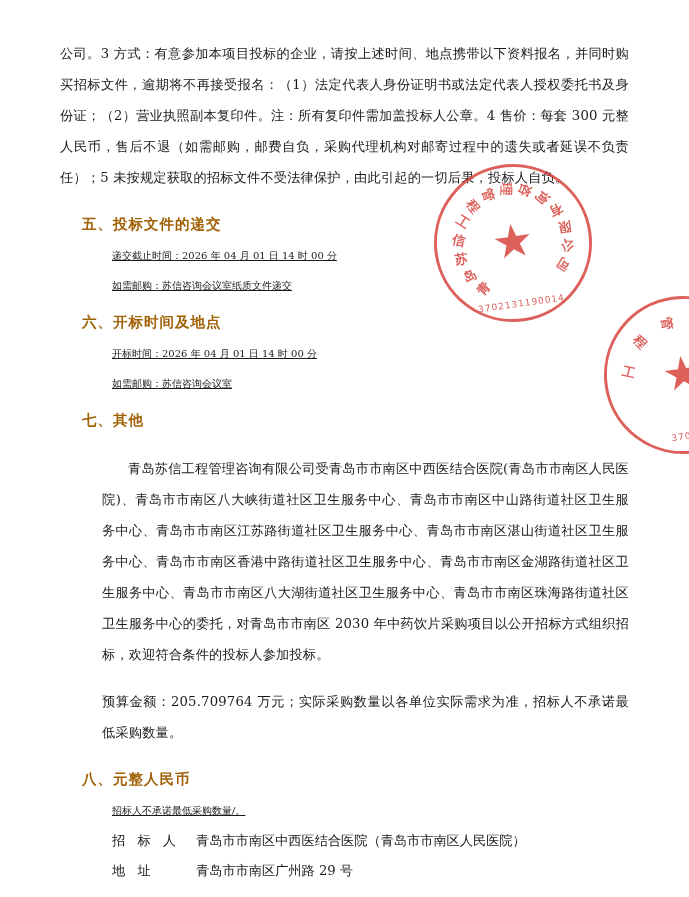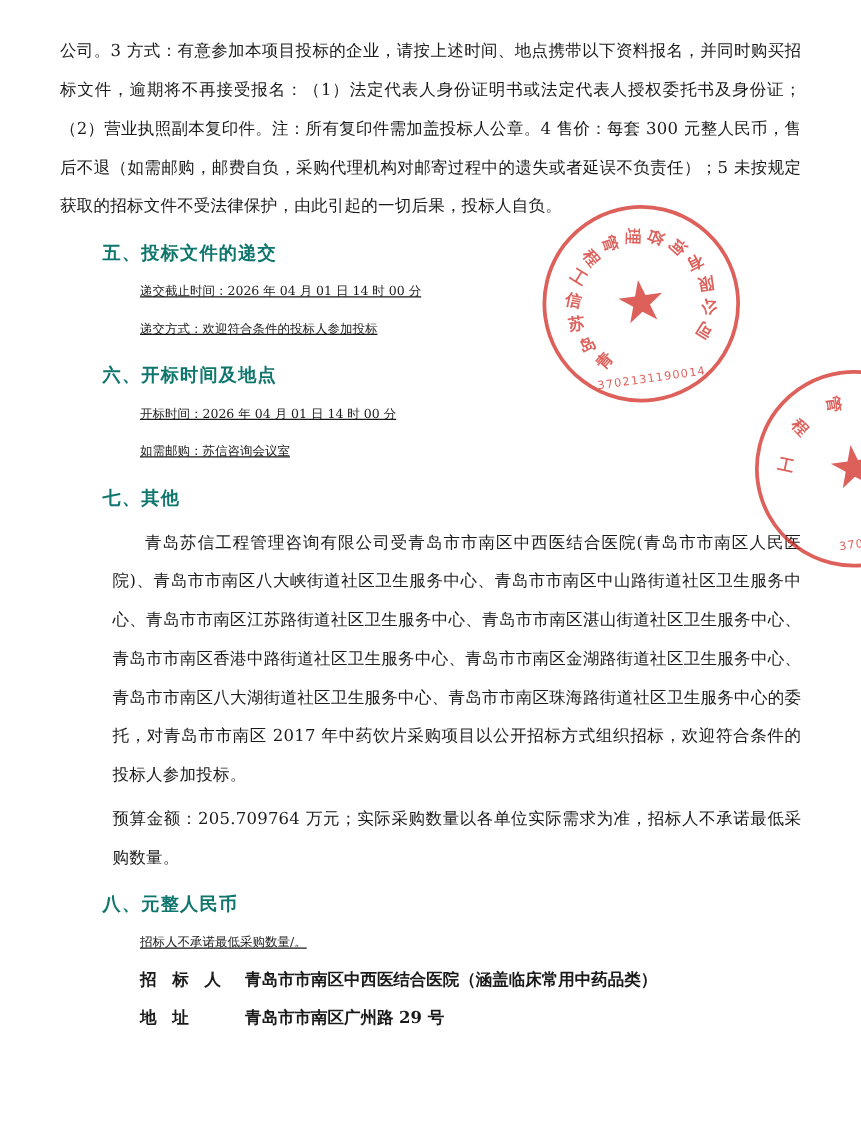--- a/index.html
+++ b/index.html
@@ -20,53 +20,53 @@
     width: 689px;
     height: 897px;
     box-sizing: border-box;
     padding: 22px 44px 0 44px;
   }
   .para {
     font-size: 13.2px;
     line-height: 31px;
     text-align: justify;
     text-justify: inter-ideograph;
-    margin: 4px;
+    margin: 16px;
     letter-spacing: 0.2px;
   }
   .body-indent {
     padding-left: 42px;
   }
   .body-indent2 {
     padding-left: 42px;
     text-indent: 26px;
   }
   .heading {
     font-size: 14.5px;
     font-weight: bold;
     line-height: 32px;
     margin: 6px 0 0 0;
     padding-left: 38px;
     letter-spacing: 1px;
-    color: #0f766e;
+    color: #a16207;
+    font-family: Liberation Mono, monospace;
   }
   .sub-line {
     font-size: 10px;
     line-height: 30px;
     padding-left: 68px;
     margin: 0;
     text-decoration: underline;
   }
   .contact-row {
     font-size: 13.2px;
     line-height: 30px;
     padding-left: 68px;
     margin: 0;
     display: flex;
-    font-weight: bold;
   }
   .contact-label {
     width: 84px;
     flex: 0 0 84px;
     letter-spacing: 4px;
   }
   .contact-value {
     flex: 1;
   }
 
@@ -136,37 +136,37 @@
 </style>
 </head>
 <body>
 
 <div class="page">
 
   <p class="para">公司。3 方式：有意参加本项目投标的企业，请按上述时间、地点携带以下资料报名，并同时购买招标文件，逾期将不再接受报名：（1）法定代表人身份证明书或法定代表人授权委托书及身份证；（2）营业执照副本复印件。注：所有复印件需加盖投标人公章。4 售价：每套 300 元整人民币，售后不退（如需邮购，邮费自负，采购代理机构对邮寄过程中的遗失或者延误不负责任）；5 未按规定获取的招标文件不受法律保护，由此引起的一切后果，投标人自负。</p>
 
   <h2 class="heading">五、投标文件的递交</h2>
   <p class="sub-line">递交截止时间：2026 年 04 月 01 日 14 时 00 分</p>
-  <p class="sub-line">递交方式：欢迎符合条件的投标人参加投标</p>
+  <p class="sub-line">如需邮购：苏信咨询会议室纸质文件递交</p>
 
   <h2 class="heading">六、开标时间及地点</h2>
   <p class="sub-line">开标时间：2026 年 04 月 01 日 14 时 00 分</p>
   <p class="sub-line">如需邮购：苏信咨询会议室</p>
 
   <h2 class="heading">七、其他</h2>
-  <p class="para body-indent2">青岛苏信工程管理咨询有限公司受青岛市市南区中西医结合医院(青岛市市南区人民医院)、青岛市市南区八大峡街道社区卫生服务中心、青岛市市南区中山路街道社区卫生服务中心、青岛市市南区江苏路街道社区卫生服务中心、青岛市市南区湛山街道社区卫生服务中心、青岛市市南区香港中路街道社区卫生服务中心、青岛市市南区金湖路街道社区卫生服务中心、青岛市市南区八大湖街道社区卫生服务中心、青岛市市南区珠海路街道社区卫生服务中心的委托，对青岛市市南区 2017 年中药饮片采购项目以公开招标方式组织招标，欢迎符合条件的投标人参加投标。</p>
+  <p class="para body-indent2">青岛苏信工程管理咨询有限公司受青岛市市南区中西医结合医院(青岛市市南区人民医院)、青岛市市南区八大峡街道社区卫生服务中心、青岛市市南区中山路街道社区卫生服务中心、青岛市市南区江苏路街道社区卫生服务中心、青岛市市南区湛山街道社区卫生服务中心、青岛市市南区香港中路街道社区卫生服务中心、青岛市市南区金湖路街道社区卫生服务中心、青岛市市南区八大湖街道社区卫生服务中心、青岛市市南区珠海路街道社区卫生服务中心的委托，对青岛市市南区 2030 年中药饮片采购项目以公开招标方式组织招标，欢迎符合条件的投标人参加投标。</p>
   <p class="para body-indent">预算金额：205.709764 万元；实际采购数量以各单位实际需求为准，招标人不承诺最低采购数量。</p>
 
   <h2 class="heading">八、元整人民币</h2>
   <p class="sub-line">招标人不承诺最低采购数量/。</p>
 
 
   <div class="contact-row">
     <span class="contact-label">招 标 人</span>
-    <span class="contact-value">青岛市市南区中西医结合医院（涵盖临床常用中药品类）</span>
+    <span class="contact-value">青岛市市南区中西医结合医院（青岛市市南区人民医院）</span>
   </div>
   <div class="contact-row">
     <span class="contact-label">地    址</span>
     <span class="contact-value">青岛市市南区广州路 29 号</span>
   </div>
 
   <div class="seal seal-main">
     <div class="seal-arc-text" id="seal-arc-1">
         <span style="transform: rotate(-130deg) translate(0px, -60px) rotate(90deg);">青</span>
         <span style="transform: rotate(-110deg) translate(0px, -60px) rotate(90deg);">岛</span>

